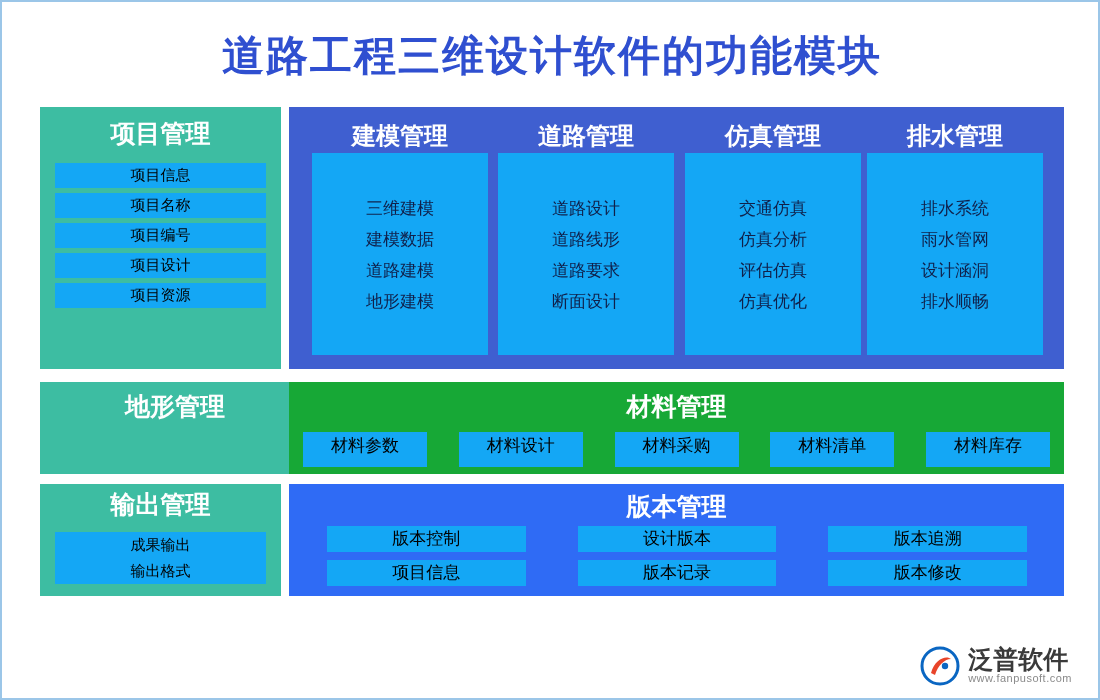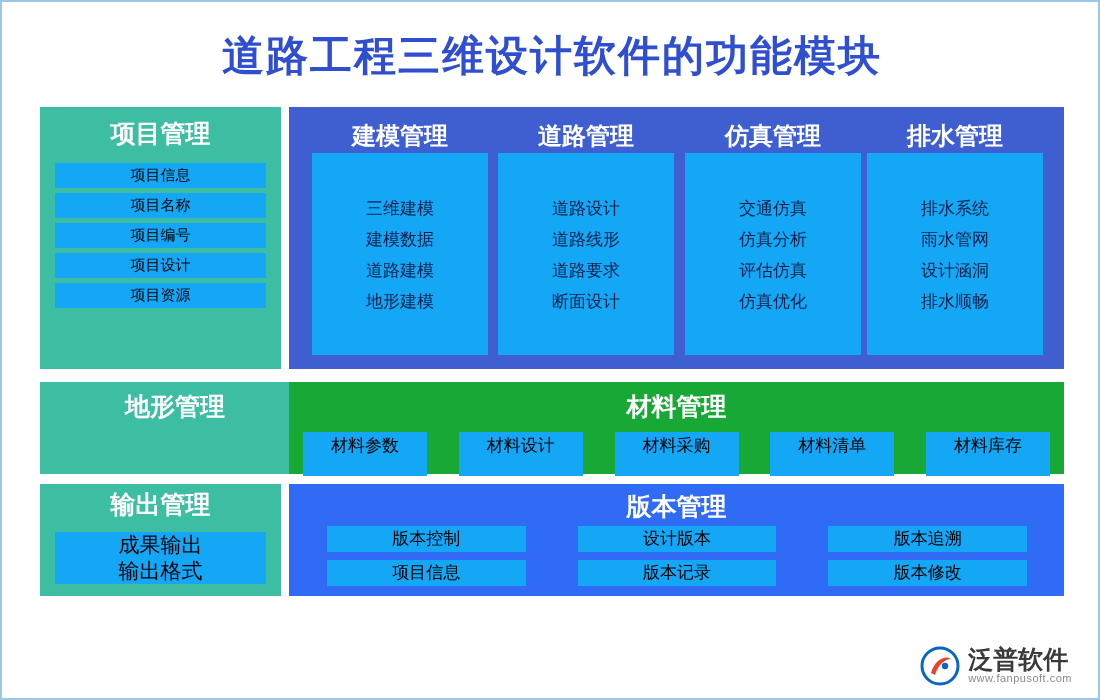--- a/index.html
+++ b/index.html
@@ -154,21 +154,21 @@
   #material-chips {
     position: absolute;
     left: 14px;
     top: 50px;
     width: 747px;
     display: flex;
     justify-content: space-between;
   }
   #material-chips .chip {
     width: 124px;
-    height: 44px;
+    height: 35px;
     line-height: 28px;
     font-size: 17px;
   }
 
   
   #output-panel {
     left: 38px;
     top: 482px;
     width: 241px;
     height: 112px;
@@ -180,21 +180,21 @@
   }
   #output-list {
     position: absolute;
     left: 15px;
     top: 48px;
     width: 211px;
   }
   #output-list .chip {
     height: 26px;
     line-height: 26px;
-    font-size: 21px;
+    font-size: 15px;
   }
 
   
   #version-panel {
     left: 287px;
     top: 482px;
     width: 775px;
     height: 112px;
     background: #2f6bf5;
   }

